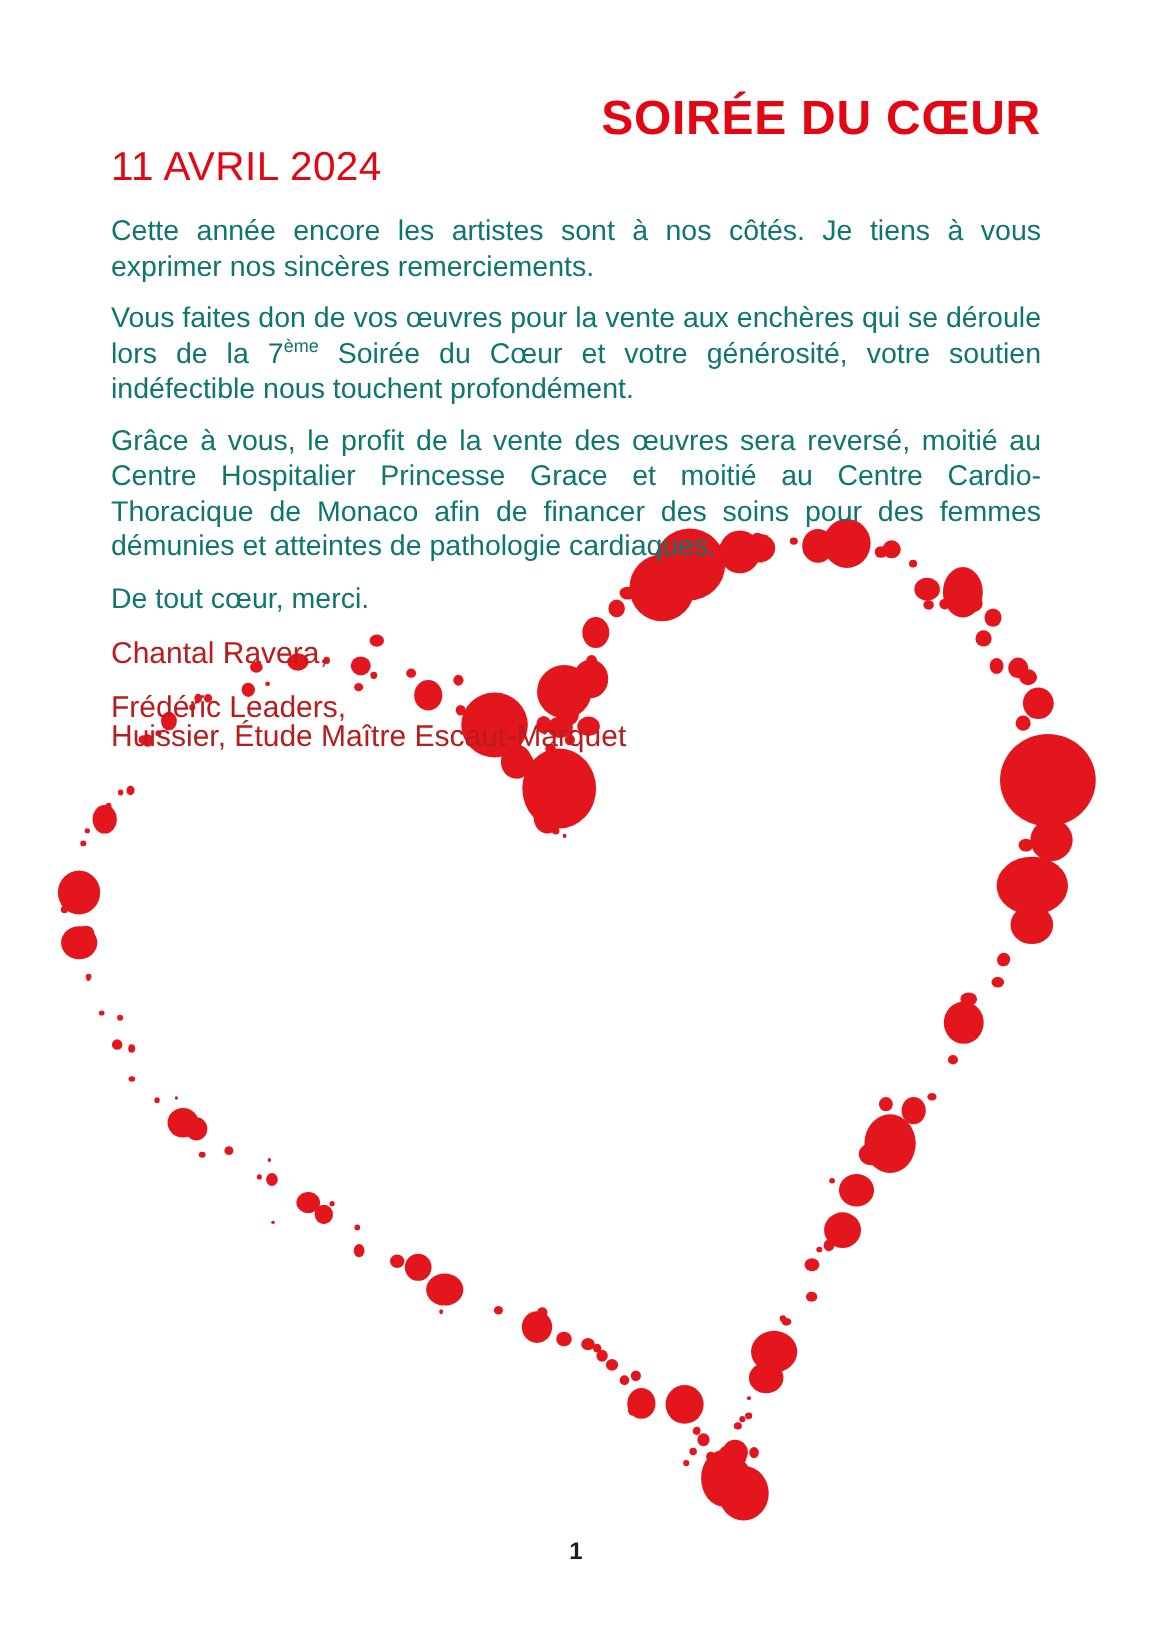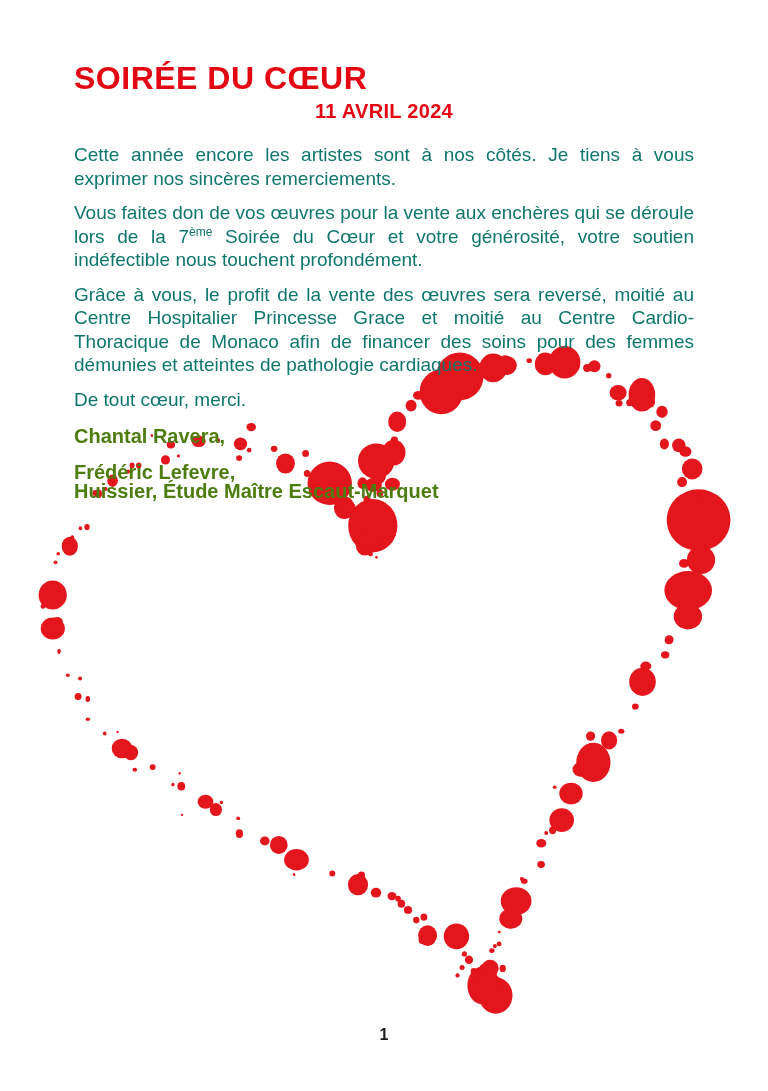--- a/index.html
+++ b/index.html
@@ -4,34 +4,34 @@
 <style>
   html,body{margin:0;padding:0;}
   body{
     width:768px;height:1091px;position:relative;overflow:hidden;
     background:#ffffff;
     font-family:"Liberation Sans", sans-serif;
   }
   .heart-layer{position:absolute;inset:0;z-index:1;pointer-events:none;}
   .content{position:absolute;left:74px;right:74px;top:62px;z-index:2;}
   .doc-title{
-    margin:0;text-align:left;font-size:32px;line-height:32px;
+    margin:0;text-align:right;font-size:32px;line-height:32px;
     font-weight:800;letter-spacing:0.5px;
   }
   .doc-subtitle{
-    margin:3px 0 0;text-align:center;font-size:20px;line-height:28px;
-    font-weight:700;letter-spacing:0.3px;
+    margin:3px 0 0;font-size:27px;line-height:28px;
+    font-weight:400;letter-spacing:0.3px;
   }
   .paras{margin-top:18px;}
   .para{
     font-size:19px;line-height:23.5px;margin:0 0 11px;
     text-align:justify;color:#0f766e;font-weight:400;
   }
   .para sup{font-size:12px;line-height:0;}
-  .sig{margin-top:16px;font-size:20px;line-height:19.5px;font-weight:700;color:#4d7c0f;}
+  .sig{margin-top:16px;font-size:20px;line-height:19.5px;font-weight:400;color:#b91c1c;}
   .sig div{margin:0;}
   .page-num{
     position:absolute;left:0;right:0;bottom:47px;z-index:2;
     text-align:center;font-size:16px;font-weight:700;color:#1d1c1b;
   }
 </style>
 </head>
 <body>
 
 <svg class="heart-layer" viewBox="0 0 768 1091" width="768" height="1091" aria-hidden="true">
@@ -255,18 +255,18 @@
       <p class="para"><span>Cette année encore les artistes sont à nos côtés. Je tiens à vous exprimer nos sincères remerciements.</span></p>
       <p class="para"><span>Vous faites don de vos œuvres pour la vente aux enchères qui se déroule lors de la 7</span><sup>ème</sup><span> Soirée du Cœur et votre générosité, votre soutien indéfectible nous touchent profondément.</span></p>
       <p class="para"><span>Grâce à vous, le profit de la vente des œuvres sera reversé, moitié au Centre Hospitalier Princesse Grace et moitié au Centre Cardio-Thoracique de Monaco afin de financer des soins pour des femmes démunies et atteintes de pathologie cardiaques.</span></p>
       <p class="para"><span>De tout cœur, merci.</span></p>
     </div>
 
   <div class="sig">
     <div>Chantal Ravera,</div>
   </div>
   <div class="sig">
-    <div>Frédéric Lefevre,</div>
+    <div>Frédéric Leaders,</div>
     <div>Huissier, Étude Maître Escaut-Marquet</div>
   </div>
 </div>
 
 <div class="page-num">1</div>
 
 </body></html>

